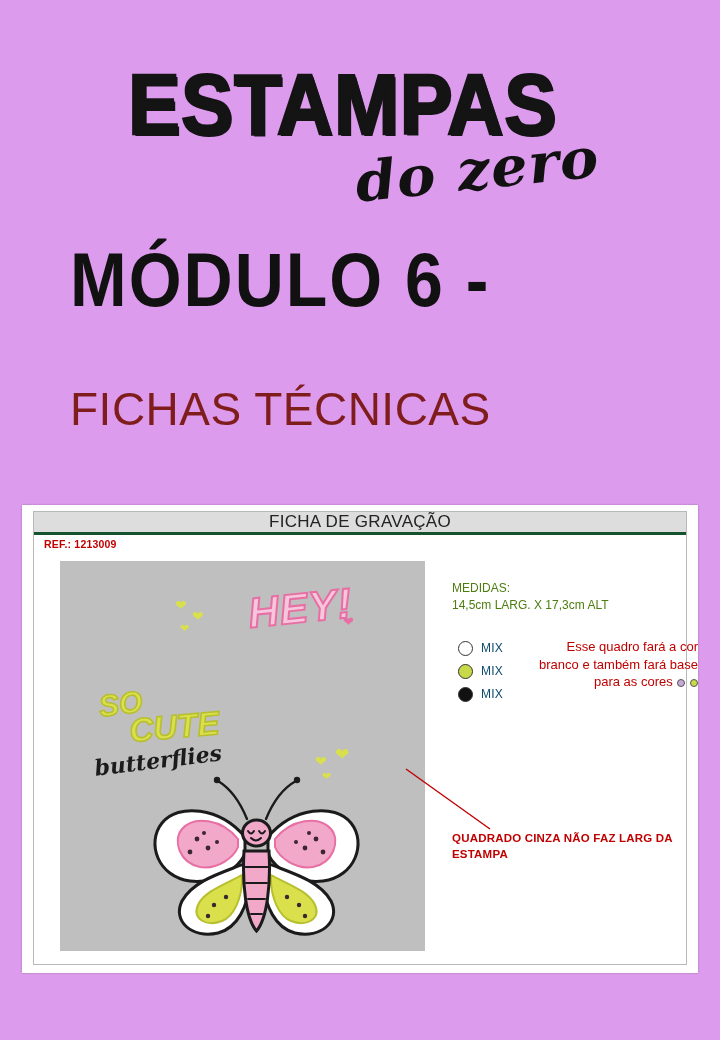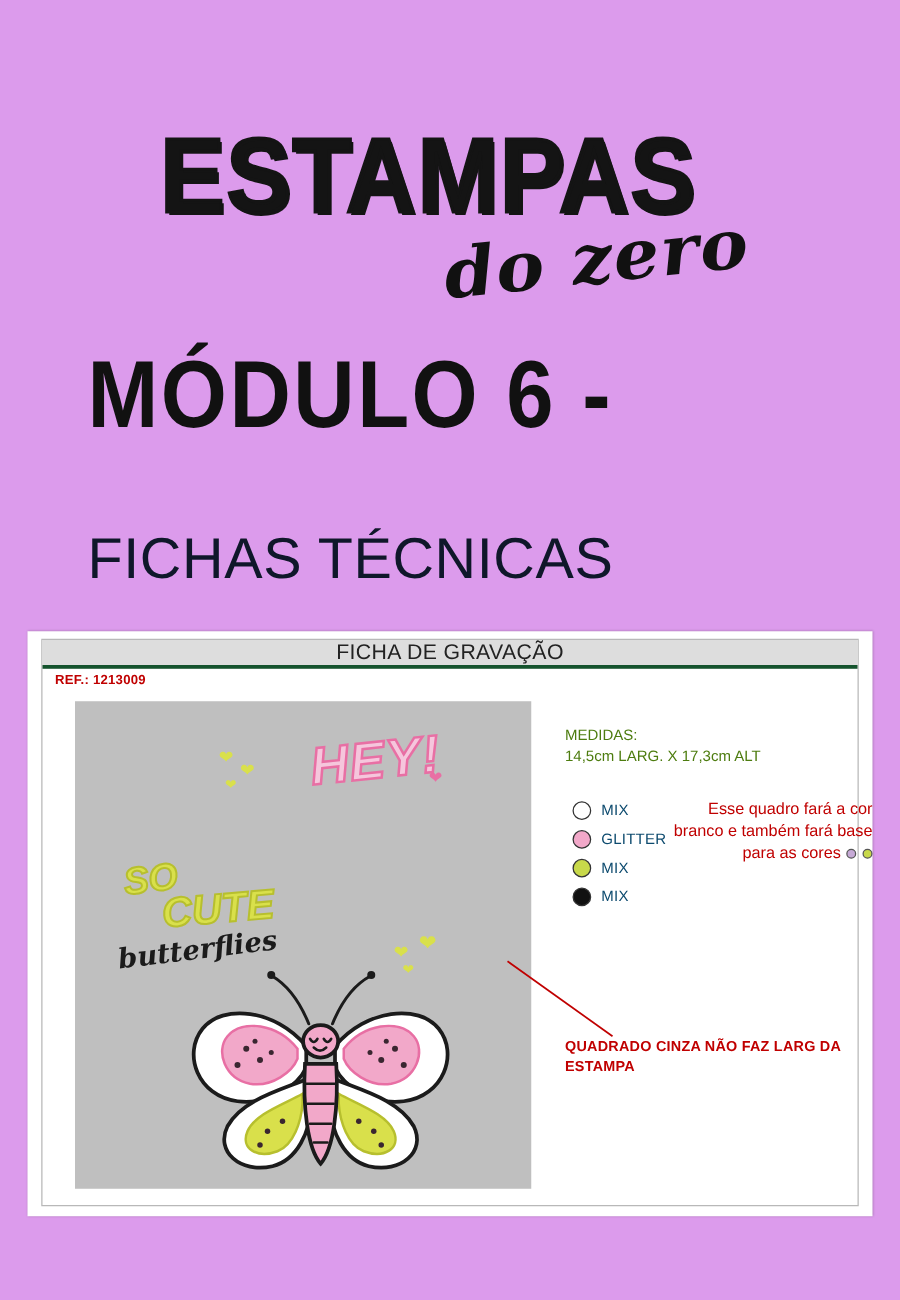--- a/index.html
+++ b/index.html
@@ -14,21 +14,20 @@
     overflow: hidden;
     position: relative;
   }
 
   
   .title-wrap {
     position: absolute;
     left: 0; top: 0;
     width: 638px;
     height: 470px;
-    margin-top: 37px;
   }
   .outline-title {
     position: absolute;
     left: 128px;
     top: 62px;
     font-family: "Liberation Sans", sans-serif;
     font-weight: bold;
     font-size: 72px;
     letter-spacing: 1px;
     line-height: 1;
@@ -68,21 +67,21 @@
     transform-origin: left top;
   }
   .subtitle-line {
     position: absolute;
     left: 70px;
     top: 386px;
     font-family: "Liberation Sans", sans-serif;
     font-weight: normal;
     font-size: 46px;
     line-height: 1;
-    color: #0f172a;
+    color: #7f1d1d;
     letter-spacing: 0.5px;
   }
 
   
   .doc-card {
     position: absolute;
     left: 22px;
     top: 505px;
     width: 676px;
     height: 468px;
@@ -342,24 +341,20 @@
 
     <div class="measures">
       <div>MEDIDAS:</div>
       <div>14,5cm LARG. X 17,3cm ALT</div>
     </div>
 
     <div class="color-list">
       <div class="color-row">
         <span class="swatch" style="background:#ffffff;"></span>
         <span class="color-name">MIX</span>
-      </div>
-      <div class="color-row">
-        <span class="swatch" style="background:#f2a8c9;"></span>
-        <span class="color-name">GLITTER</span>
       </div>
       <div class="color-row">
         <span class="swatch" style="background:#c8d94a;"></span>
         <span class="color-name">MIX</span>
       </div>
       <div class="color-row">
         <span class="swatch" style="background:#111111;"></span>
         <span class="color-name">MIX</span>
       </div>
     </div>

